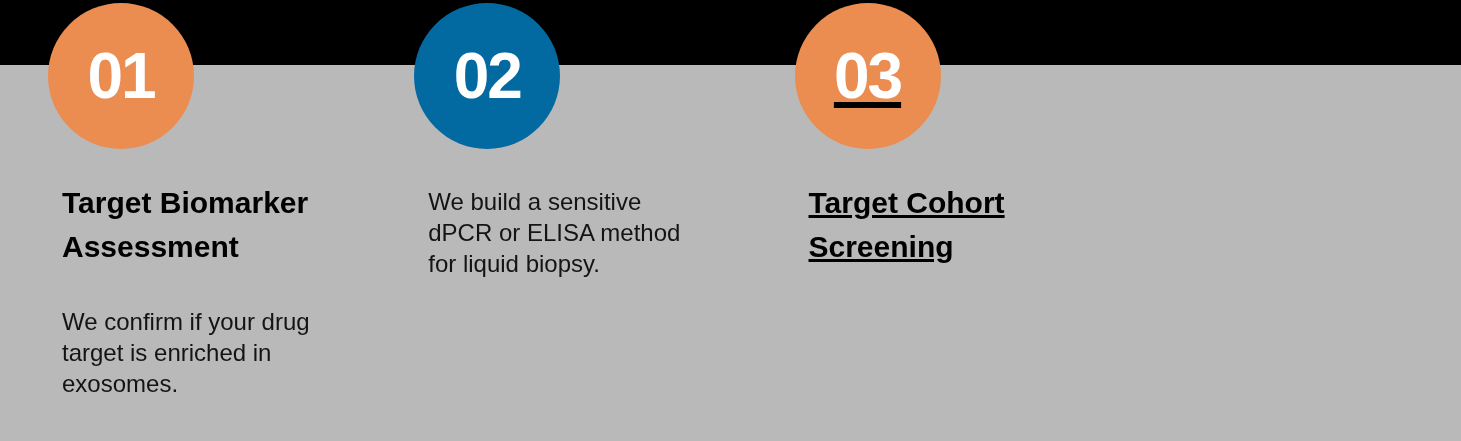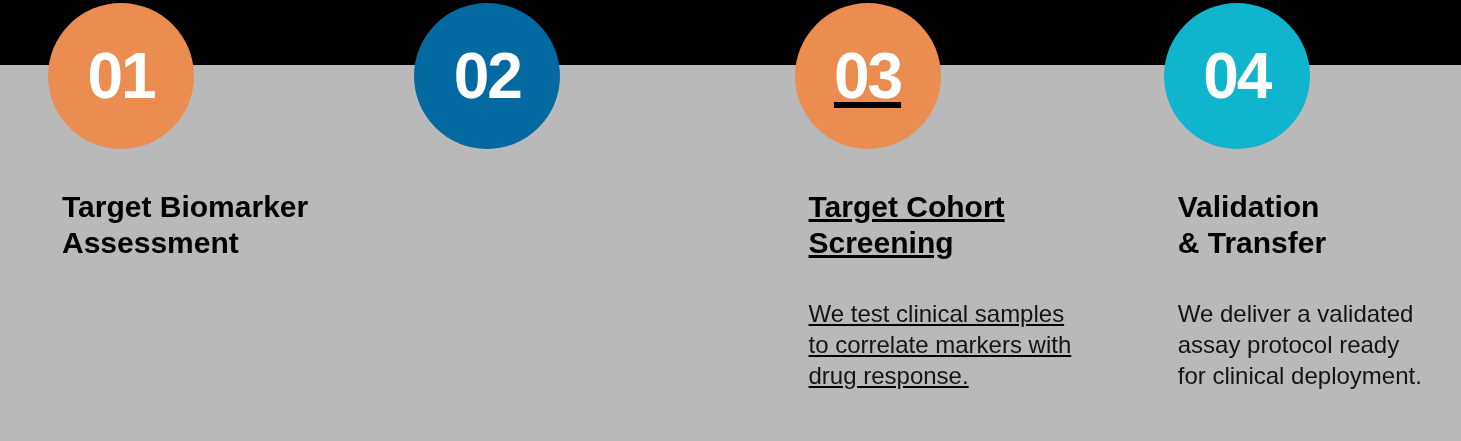--- a/index.html
+++ b/index.html
@@ -47,24 +47,24 @@
   }
 
   .badge-number {
     font-size: 64px;
     font-weight: bold;
     letter-spacing: -2px;
     line-height: 1;
   }
 
   .step-title {
-    margin: 40px 0 0 0;
+    margin: 32px 0 0 0;
     font-size: 30px;
     font-weight: bold;
-    line-height: 36px;
+    line-height: 44px;
     white-space: pre-line;
   }
 
   .step-desc {
     margin: 37px 0 0 0;
     font-size: 24px;
     line-height: 31px;
     white-space: pre-line;
   }
 </style>
@@ -76,44 +76,37 @@
   <div class="top-bar" style="background-color: rgb(0, 0, 0);"></div>
 
   <div class="steps">
 
     <div class="step">
       <div class="badge" style="background-color: rgb(235, 140, 81);">
         <span class="badge-number" style="color: rgb(255, 255, 255);">01</span>
       </div>
       <h3 class="step-title" style="color: rgb(0, 0, 0);">Target Biomarker
 Assessment</h3>
+      <p class="step-desc" style="color: rgb(20, 20, 20);">We confirm if your drug
+target is enriched in
+exosomes.</p>
     </div>
 
     <div class="step">
       <div class="badge" style="background-color: #0369a1;">
         <span class="badge-number" style="color: rgb(255, 255, 255);">02</span>
       </div>
+      <p class="step-desc" style="color: rgb(20, 20, 20);">We build a sensitive
+dPCR or ELISA method
+for liquid biopsy.</p>
     </div>
 
     <div class="step">
       <div class="badge" style="background-color: rgb(235, 140, 81);">
         <span class="badge-number" style="color: rgb(255, 255, 255);">03</span>
       </div>
       <h3 class="step-title" style="color: rgb(0, 0, 0);">Target Cohort
 Screening</h3>
-      <p class="step-desc" style="color: rgb(20, 20, 20);">We test clinical samples
-to correlate markers with
-drug response.</p>
     </div>
 
-    <div class="step">
-      <div class="badge" style="background-color: rgb(14, 181, 204);">
-        <span class="badge-number" style="color: rgb(255, 255, 255);">04</span>
-      </div>
-      <h3 class="step-title" style="color: rgb(0, 0, 0);">Validation
-&amp; Transfer</h3>
-      <p class="step-desc" style="color: rgb(20, 20, 20);">We deliver a validated
-assay protocol ready
-for clinical deployment.</p>
-    </div>
 
   </div>
 </div>
 
 </body></html>

